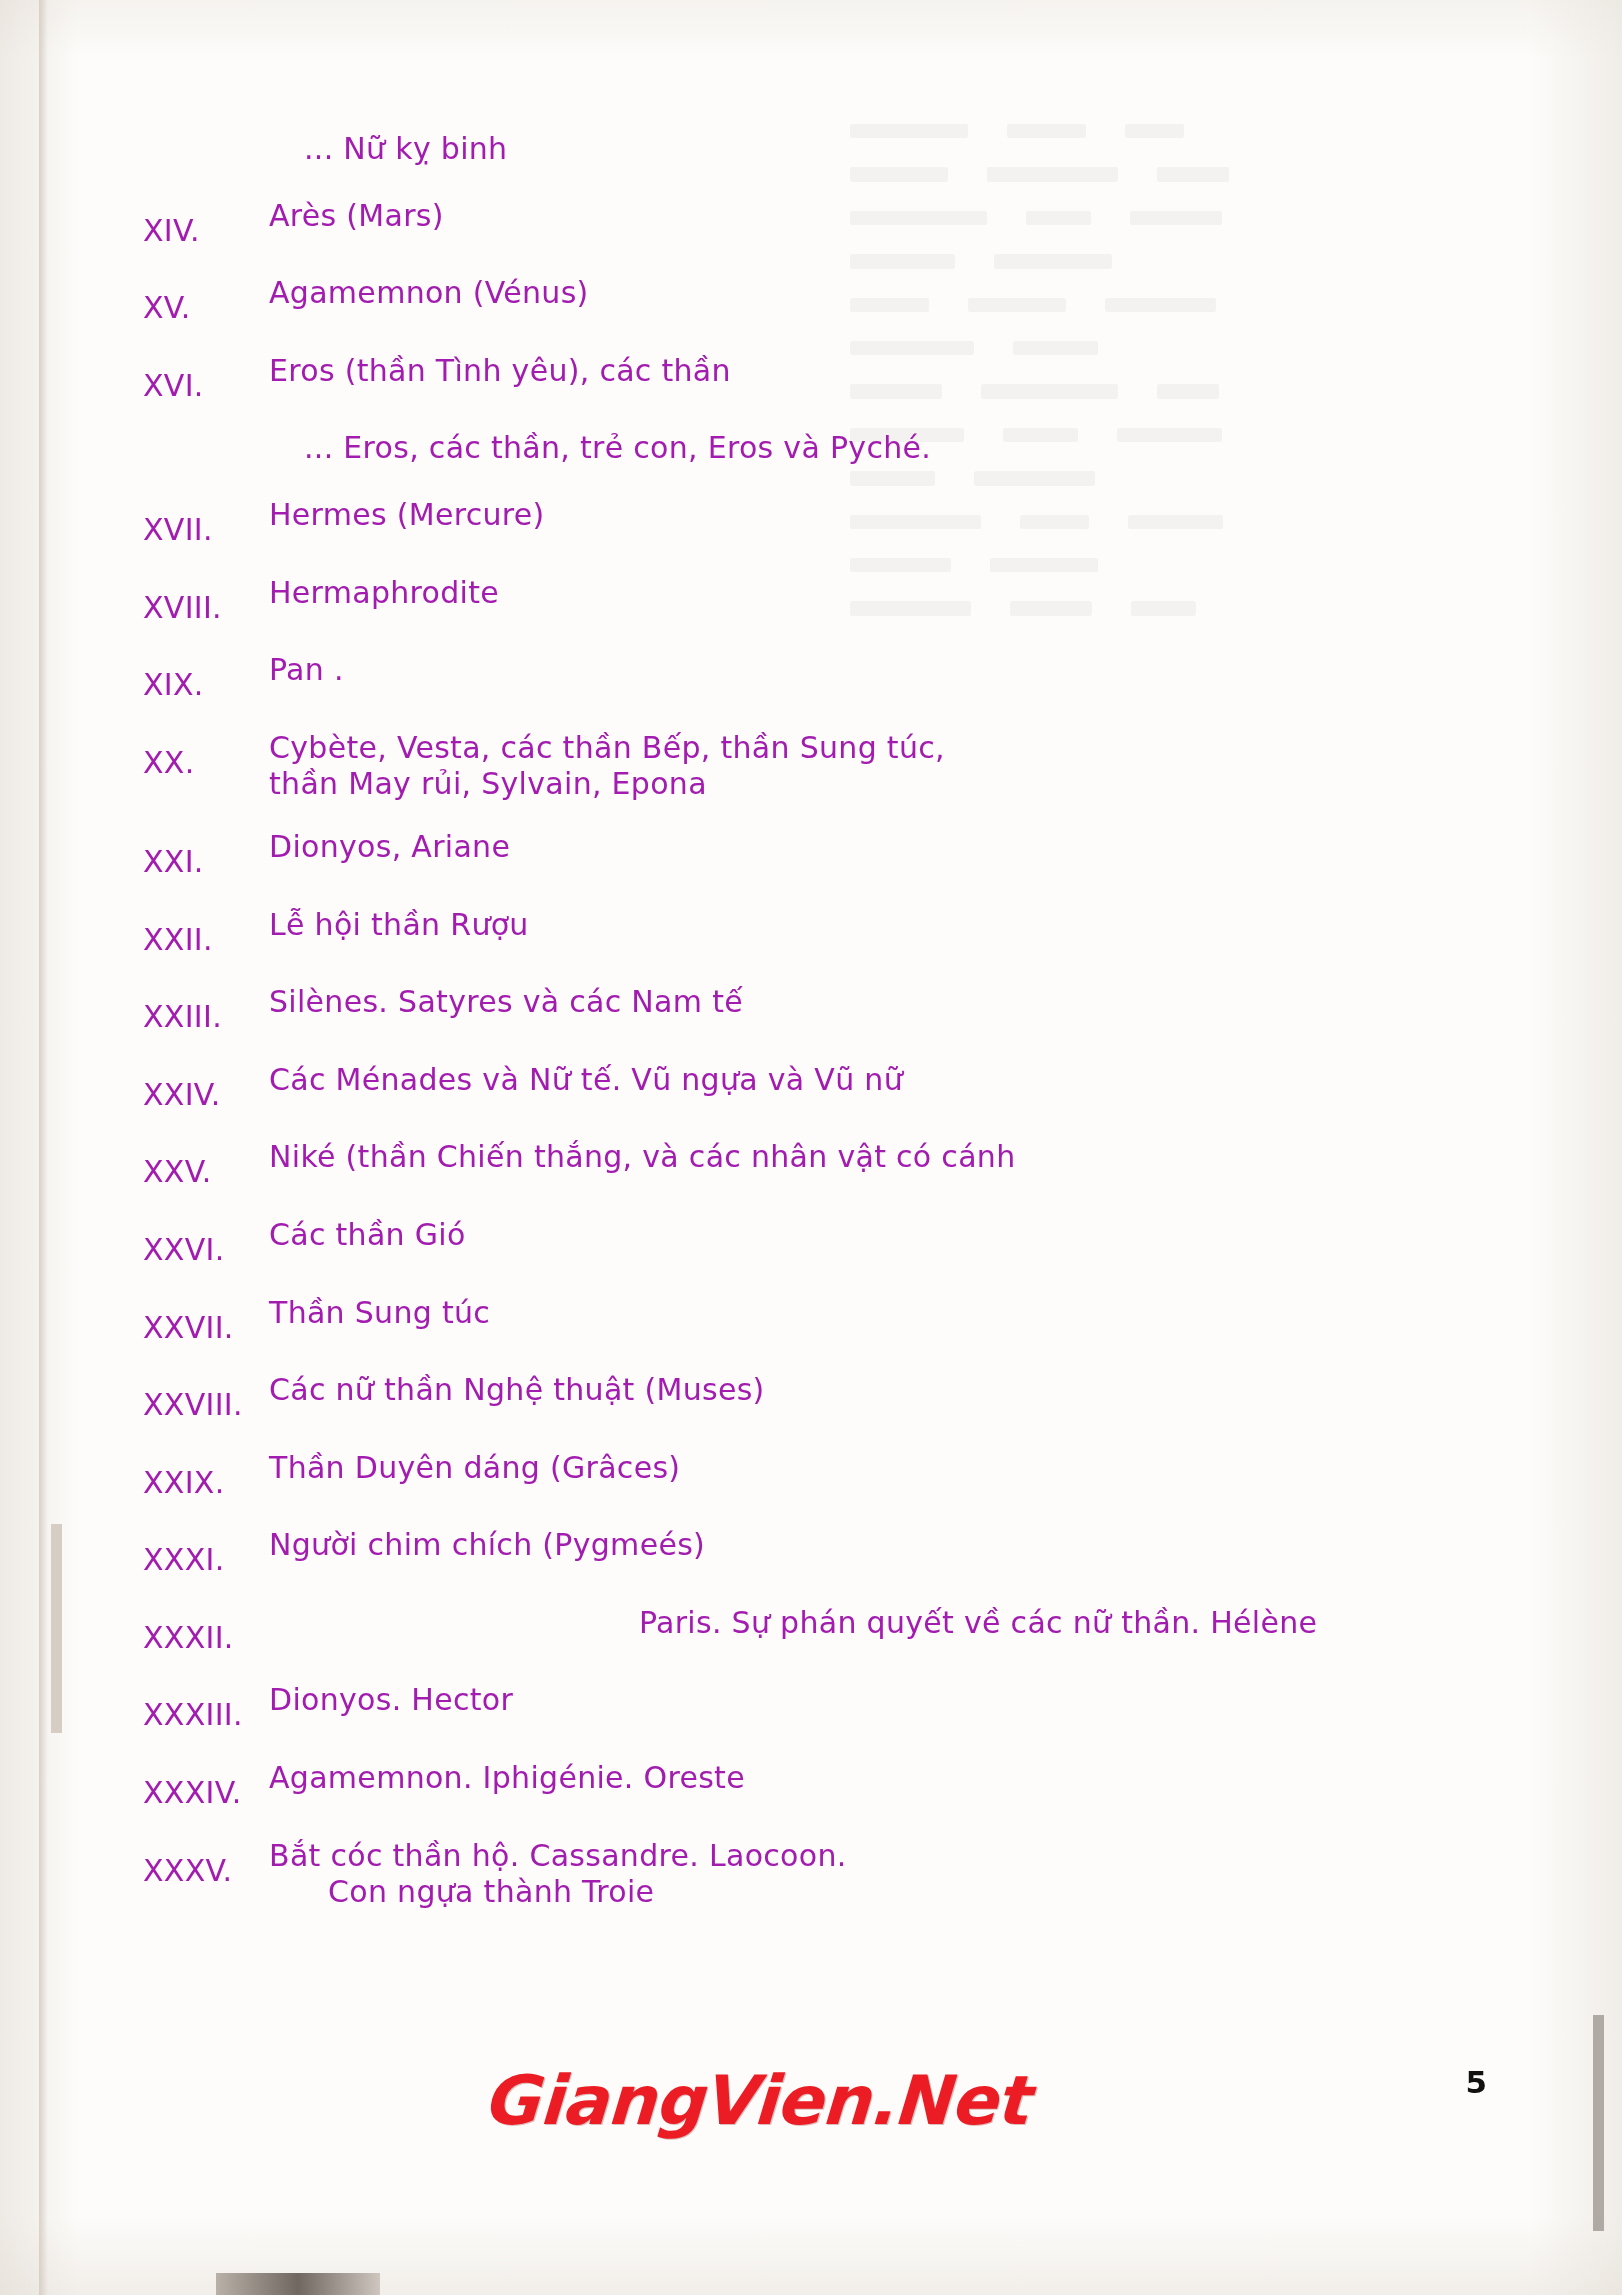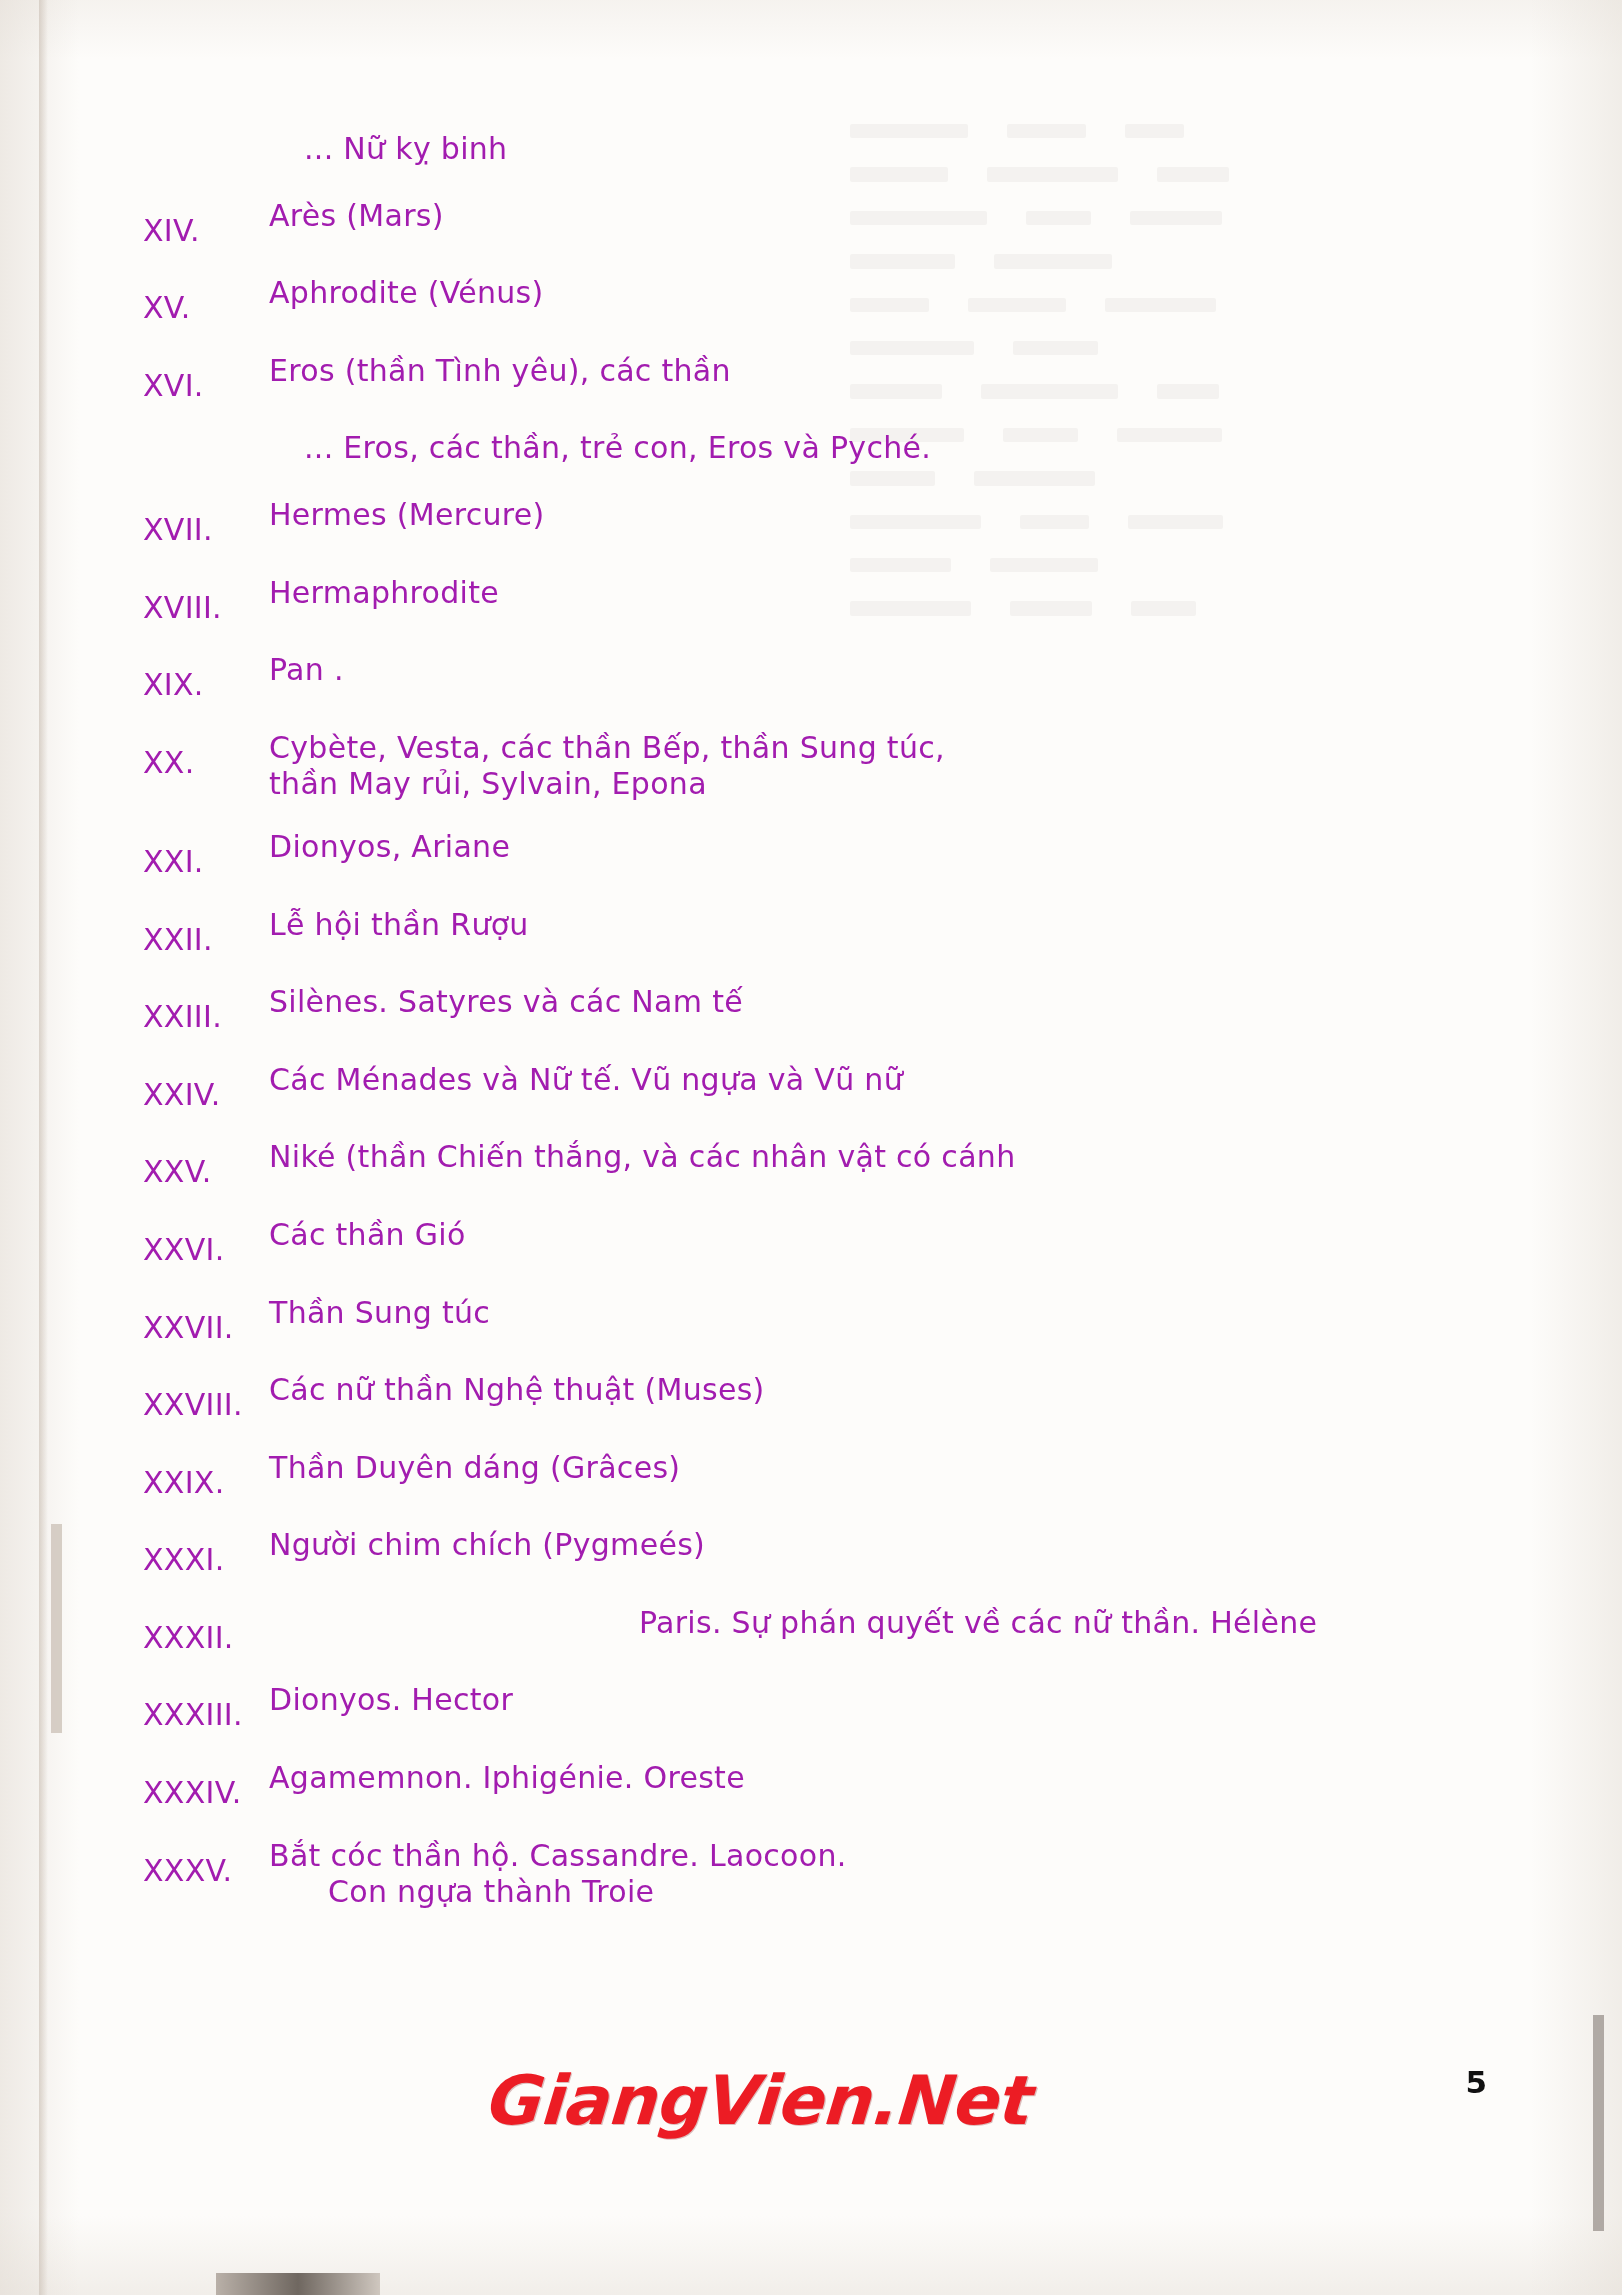--- a/index.html
+++ b/index.html
@@ -229,21 +229,21 @@
         <div class="entry sub indent">
           <div class="num"></div>
           <div class="txt">... Nữ kỵ binh</div>
         </div>
         <div class="entry">
           <div class="num">XIV.</div>
           <div class="txt">Arès (Mars)</div>
         </div>
         <div class="entry">
           <div class="num">XV.</div>
-          <div class="txt">Aphrodite (Vénus)</div>
+          <div class="txt">Agamemnon (Vénus)</div>
         </div>
         <div class="entry">
           <div class="num">XVI.</div>
           <div class="txt">Eros (thần Tình yêu), các thần</div>
         </div>
         <div class="entry sub indent">
           <div class="num"></div>
           <div class="txt">... Eros, các thần, trẻ con, Eros và Pyché.</div>
         </div>
         <div class="entry">

